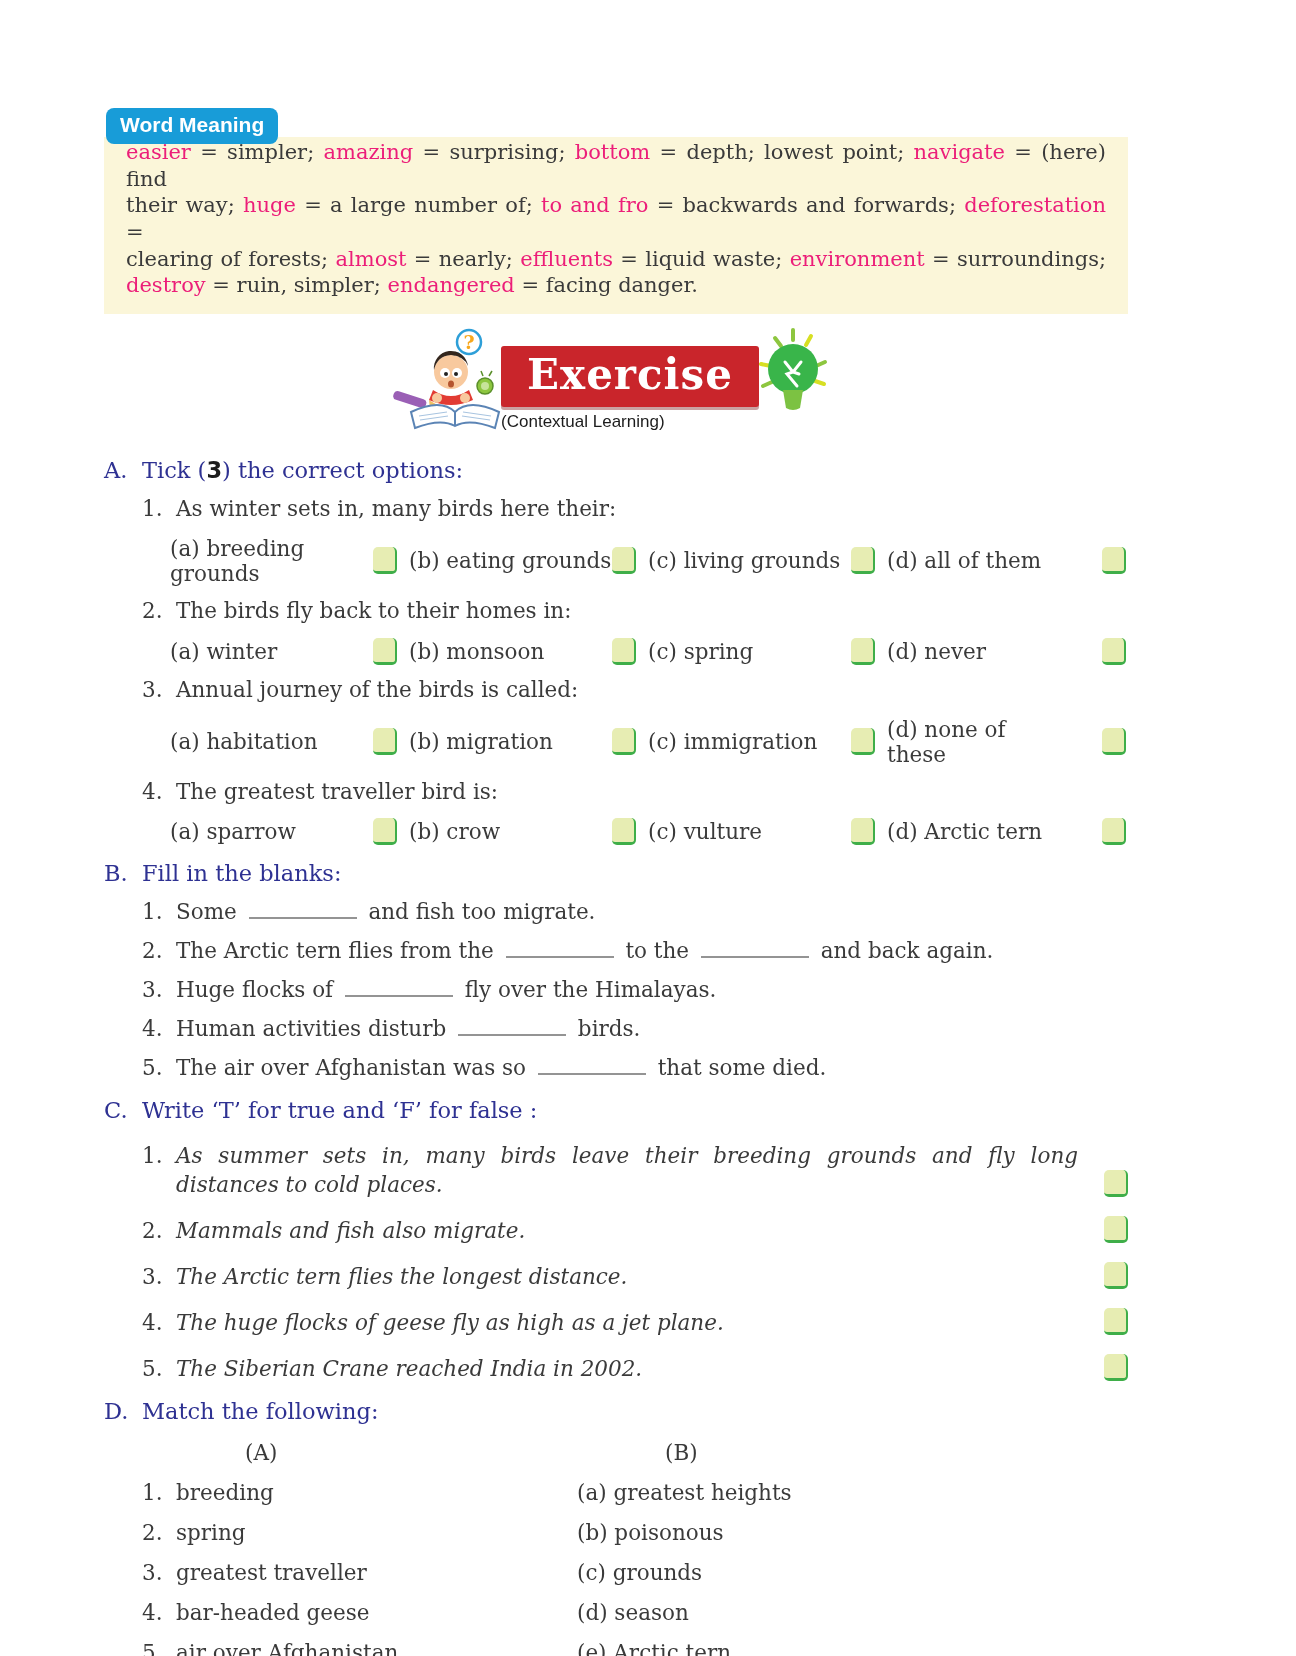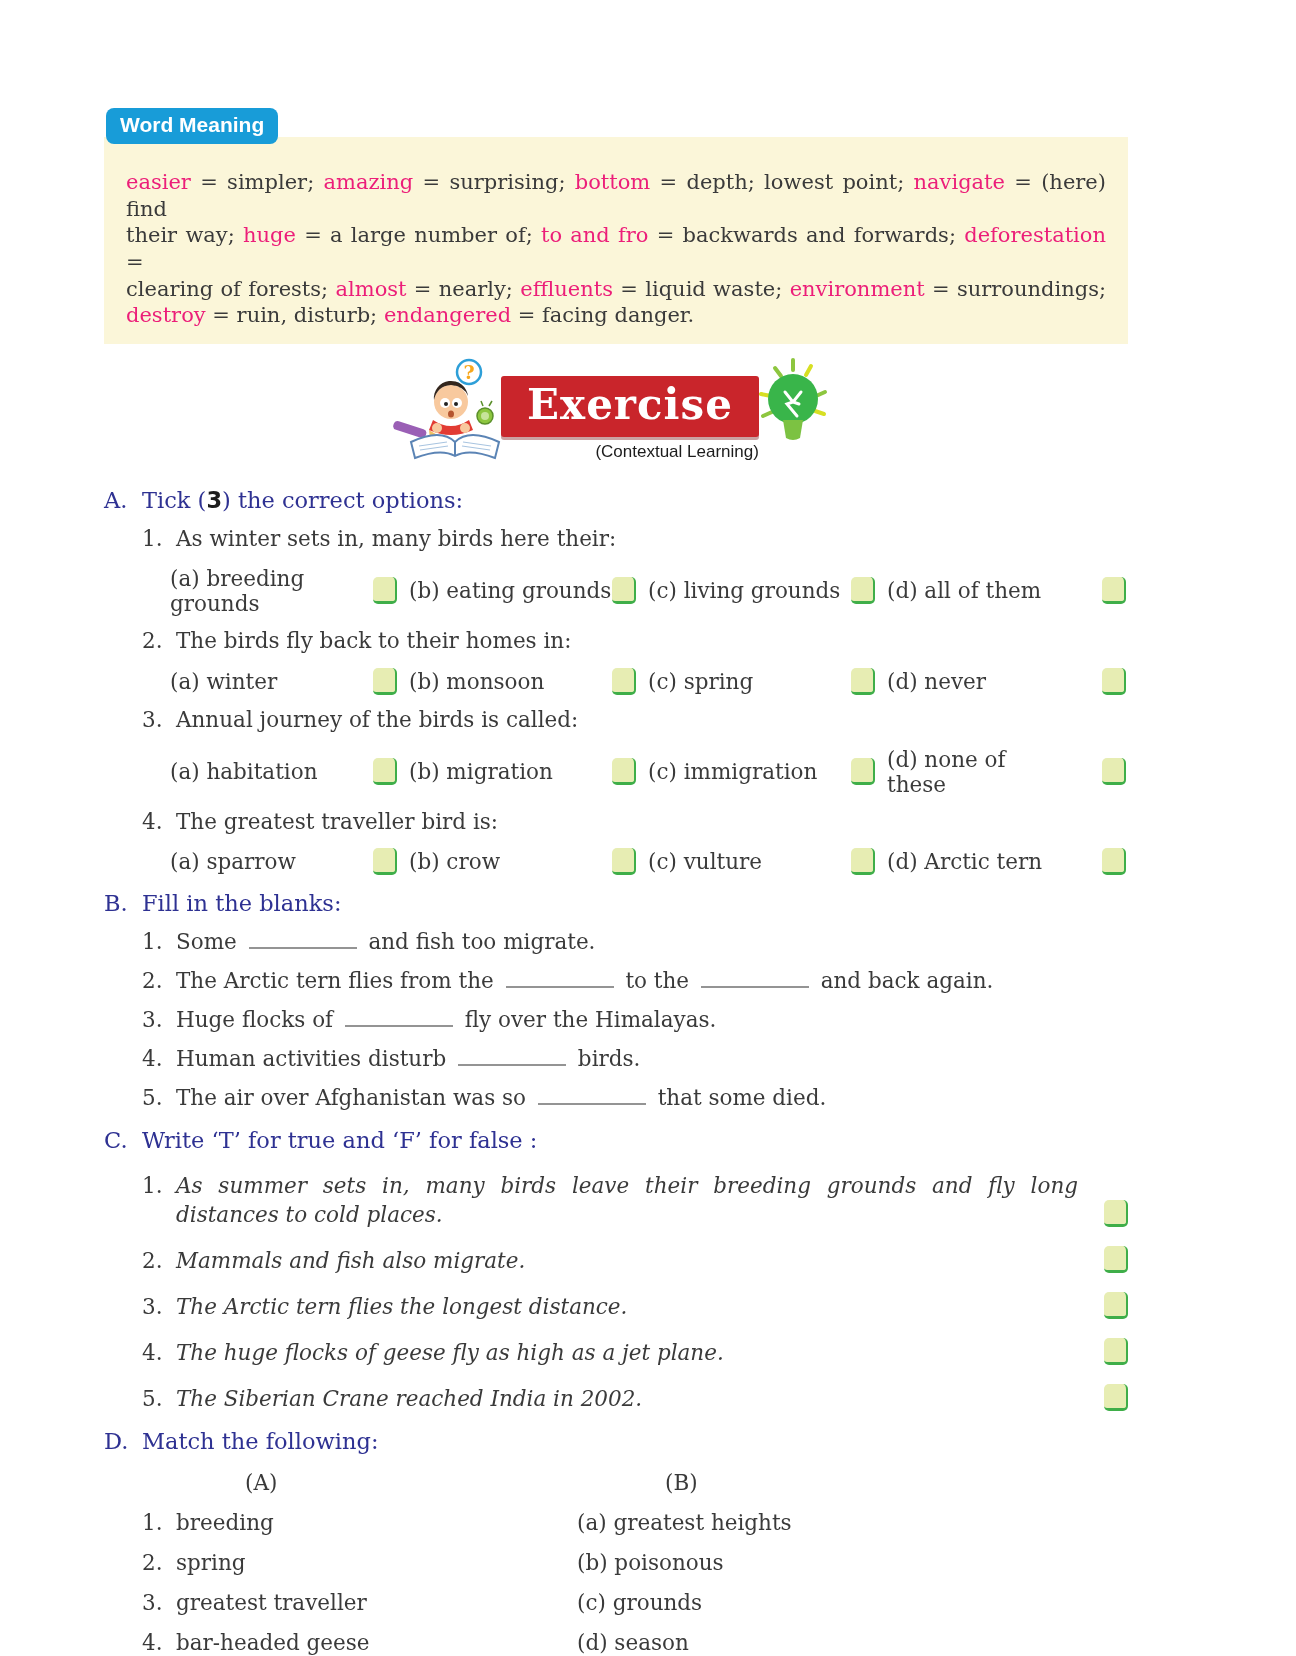--- a/index.html
+++ b/index.html
@@ -3,28 +3,28 @@
 <meta charset="utf-8">
 <style>
   html,body{margin:0;padding:0;background:#ffffff;}
   .page{position:relative;width:1296px;min-height:1656px;background:#ffffff;
         font-family:"DejaVu Serif",serif;color:#3a3a3a;box-sizing:border-box;
         padding:108px 168px 40px 104px;}
   
   .wm-tab{display:inline-block;background:#189cd8;color:#ffffff;
           font-family:"Liberation Sans",sans-serif;font-size:21px;font-weight:600;
           padding:5px 14px 7px;border-radius:8px;position:relative;z-index:2;margin-left:2px;}
-  .wm-box{background:#fbf6d9;margin-top:-7px;padding:32px 22px 15px;font-size:21px;line-height:1.27;position:relative;z-index:1;}
+  .wm-box{background:#fbf6d9;margin-top:-7px;padding:2px 22px 15px;font-size:21px;line-height:1.27;position:relative;z-index:1;}
   .wm-line{text-align:justify;text-align-last:justify;}
   .wm-line.wm-last{text-align-last:left;}
   .pink{color:#ec1e79;}
   
   .banner{display:flex;justify-content:center;align-items:flex-start;margin-top:8px;height:120px;}
   .banner-boy{margin-top:6px;margin-right:-14px;position:relative;z-index:3;}
-  .banner-mid{display:flex;flex-direction:column;align-items:flex-end;margin-top:24px;position:relative;z-index:2;}
+  .banner-mid{display:flex;flex-direction:column;align-items:flex-start;margin-top:24px;position:relative;z-index:2;}
   .banner-red{background:#c9252b;color:#fff;font-weight:700;font-size:42px;line-height:1;
               padding:8px 26px 11px;border-radius:3px;box-shadow:0 3px 0 rgba(125,20,22,.4);
               letter-spacing:1px;font-family:"DejaVu Serif",serif;}
   .banner-sub{font-family:"Liberation Sans",sans-serif;font-weight:400;font-size:17px;color:#1c1c1c;margin-top:5px;}
   .banner-bulb{margin-top:2px;margin-left:-12px;position:relative;z-index:3;}
   
   .sec-head{margin-top:15px;font-size:22.5px;color:#2e3192;display:flex;line-height:1.2;}
   .sec-letter{width:38px;flex:none;}
   .tick{color:#1d1d1d;font-family:"DejaVu Sans",sans-serif;font-weight:700;}
   .q-row{display:flex;margin-top:12px;margin-left:38px;font-size:21.5px;line-height:1.25;}
@@ -52,21 +52,21 @@
 <body>
 
 <div class="page">
 
   <div>
     <div class="wm-tab">Word Meaning</div>
     <div class="wm-box" id="wm-text">
         <div class="wm-line"><span class="pink">easier</span><span> = simpler; </span><span class="pink">amazing</span><span> = surprising; </span><span class="pink">bottom</span><span> = depth; lowest point; </span><span class="pink">navigate</span><span> = (here) find</span></div>
         <div class="wm-line"><span>their way; </span><span class="pink">huge</span><span> = a large number of; </span><span class="pink">to and fro</span><span> = backwards and forwards; </span><span class="pink">deforestation</span><span> =</span></div>
         <div class="wm-line"><span>clearing of forests; </span><span class="pink">almost</span><span> = nearly; </span><span class="pink">effluents</span><span> = liquid waste; </span><span class="pink">environment</span><span> = surroundings;</span></div>
-        <div class="wm-line wm-last"><span class="pink">destroy</span><span> = ruin, disturb; </span><span class="pink">endangered</span><span> = facing danger.</span></div>
+        <div class="wm-line wm-last"><span class="pink">destroy</span><span> = ruin, simpler; </span><span class="pink">endangered</span><span> = facing danger.</span></div>
       </div>
   </div>
 
   <div class="banner">
     <svg class="banner-boy" width="122" height="108" viewBox="0 0 122 108">
 
       <circle cx="76" cy="14" r="12" fill="#fff" stroke="#2e9fd8" stroke-width="2.5"></circle>
       <text x="76" y="21" font-size="19" font-family="DejaVu Serif,serif" font-weight="bold" fill="#f7a81d" text-anchor="middle">?</text>
       <circle cx="64" cy="28" r="3" fill="#fff" stroke="#2e9fd8" stroke-width="1.5"></circle>
 

